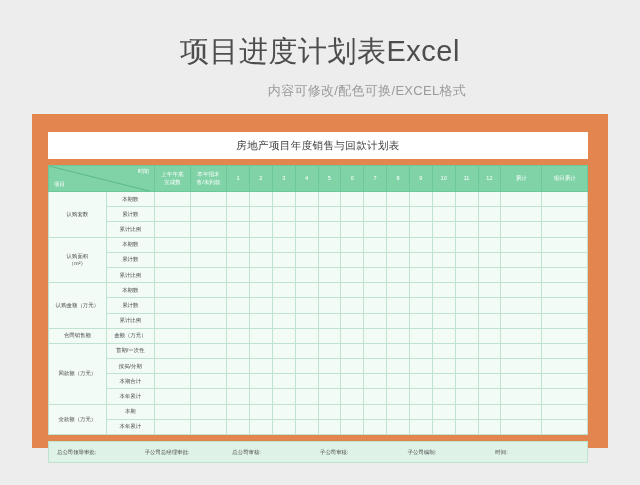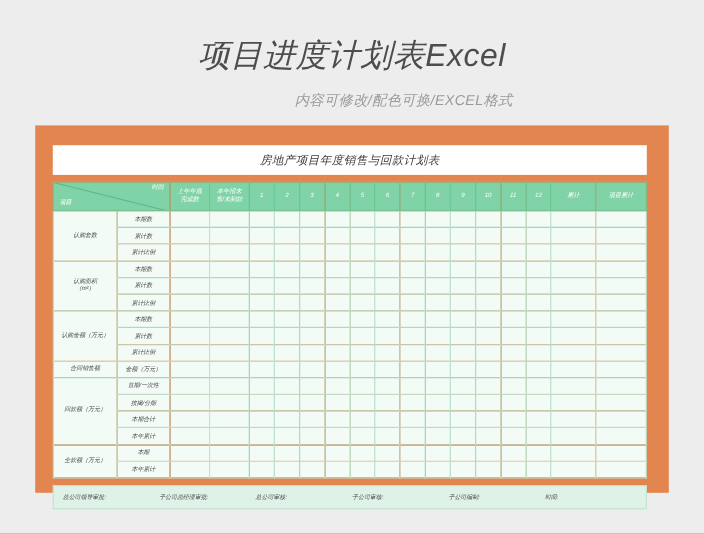--- a/index.html
+++ b/index.html
@@ -2,21 +2,21 @@
 <html><head>
 <meta charset="utf-8">
 <style>
   html,body{margin:0;padding:0;}
   body{
     width:640px;height:485px;
     background:#ededed;
     font-family:"Liberation Sans","DejaVu Sans",sans-serif;
     overflow:hidden;
   }
-  .page{position:relative;width:640px;height:485px;font-style:italic;}
+  .page{position:relative;width:640px;height:485px;}
 
   
   .main-title{
     position:absolute;left:0;top:34px;width:640px;
     text-align:center;
     font-size:29px;line-height:34px;
     color:#4d4d4d;font-weight:400;
     letter-spacing:.5px;
   }
   .sub-title{

